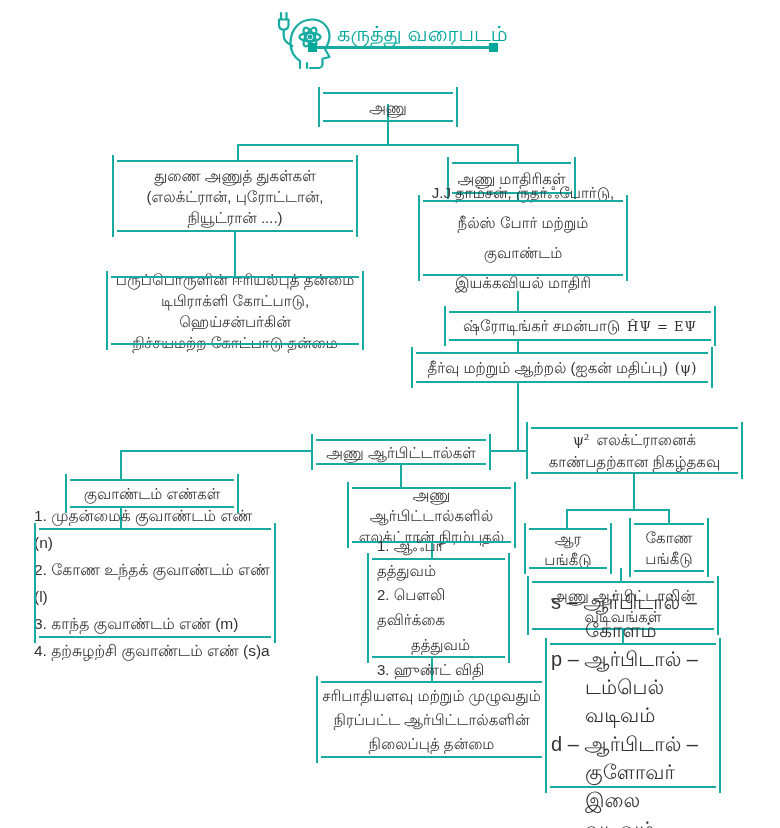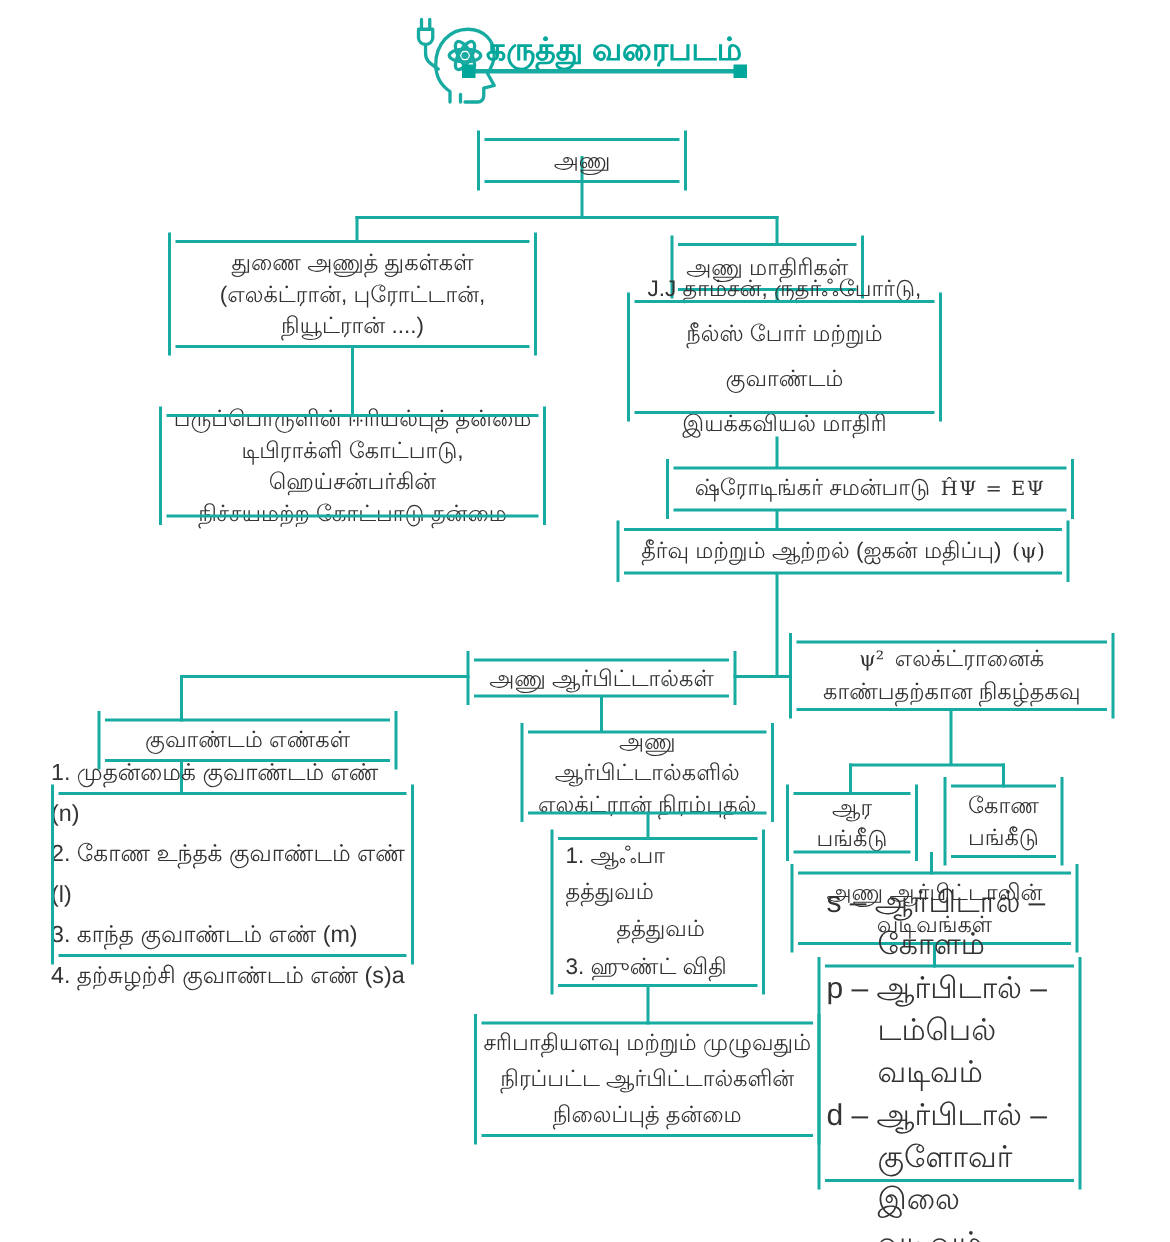--- a/index.html
+++ b/index.html
@@ -30,21 +30,21 @@
   .tall{line-height:2.0;}
   .eq{font-family:"DejaVu Serif","Liberation Serif",serif;font-size:13px;letter-spacing:1px;}
   .psy{font-family:"DejaVu Serif","Liberation Serif",serif;font-size:14px;}
   .indent{padding-left:34px;}
   .center-line{align-self:center;}
   .hline,.vline{position:absolute;background:var(--teal);}
   .hline{height:2px;}
   .vline{width:2px;}
   .sq{position:absolute;width:9px;height:9px;background:var(--teal-dark);}
   #title{
-    position:absolute;left:324px;top:22px;font-size:21px;font-weight:bold;color:var(--teal-dark);
+    position:absolute;left:337px;top:22px;font-size:21px;font-weight:normal;color:var(--teal-dark);
     white-space:nowrap;
   }
   #hicon{position:absolute;left:274px;top:4px;}
 </style>
 </head>
 <body>
 
 <div id="canvas">
 
   <svg id="hicon" width="58" height="66" viewBox="0 0 58 66" fill="none" stroke="#17aba2" stroke-width="2.2" stroke-linecap="round" stroke-linejoin="round">
@@ -137,38 +137,39 @@
   </div>
 
   <div class="box" style="left:526px;top:427px;width:217px;height:47px;">
     <div class="row">
       <span class="psy">ψ²</span>
       <span>எலக்ட்ரானைக்</span>
     </div>
     <div>காண்பதற்கான நிகழ்தகவு</div>
   </div>
 
-  <div class="box" style="left:65px;top:479px;width:200px;height:29px;">
+  <div class="box" style="left:65px;top:479px;width:174px;height:29px;">
     <div>குவாண்டம் எண்கள்</div>
   </div>
 
   <div class="box left" style="left:34px;top:528px;width:242px;height:110px;padding-left:0;line-height:1.75;font-size:15.5px;">
     <div>1. முதன்மைக் குவாண்டம் எண் (n)</div>
     <div>2. கோண உந்தக் குவாண்டம் எண் (l)</div>
     <div>3. காந்த குவாண்டம் எண் (m)</div>
     <div>4. தற்சுழற்சி குவாண்டம் எண் (s)a</div>
   </div>
 
   <div class="box" style="left:347px;top:487px;width:169px;height:56px;">
     <div>அணு ஆர்பிட்டால்களில்</div>
     <div>எலக்ட்ரான் நிரம்புதல்</div>
   </div>
 
   <div class="box left" style="left:367px;top:558px;width:143px;height:100px;padding-left:10px;line-height:1.65;">
     <div>1. ஆஃபா தத்துவம்</div>
+    <div>2. பௌலி தவிர்க்கை</div>
     <div class="center-line">தத்துவம்</div>
     <div>3. ஹுண்ட் விதி</div>
   </div>
 
   <div class="box" style="left:524px;top:528px;width:88px;height:41px;">
     <div>ஆர பங்கீடு</div>
   </div>
 
   <div class="box" style="left:629px;top:523px;width:80px;height:49px;">
     <div>கோண</div>

